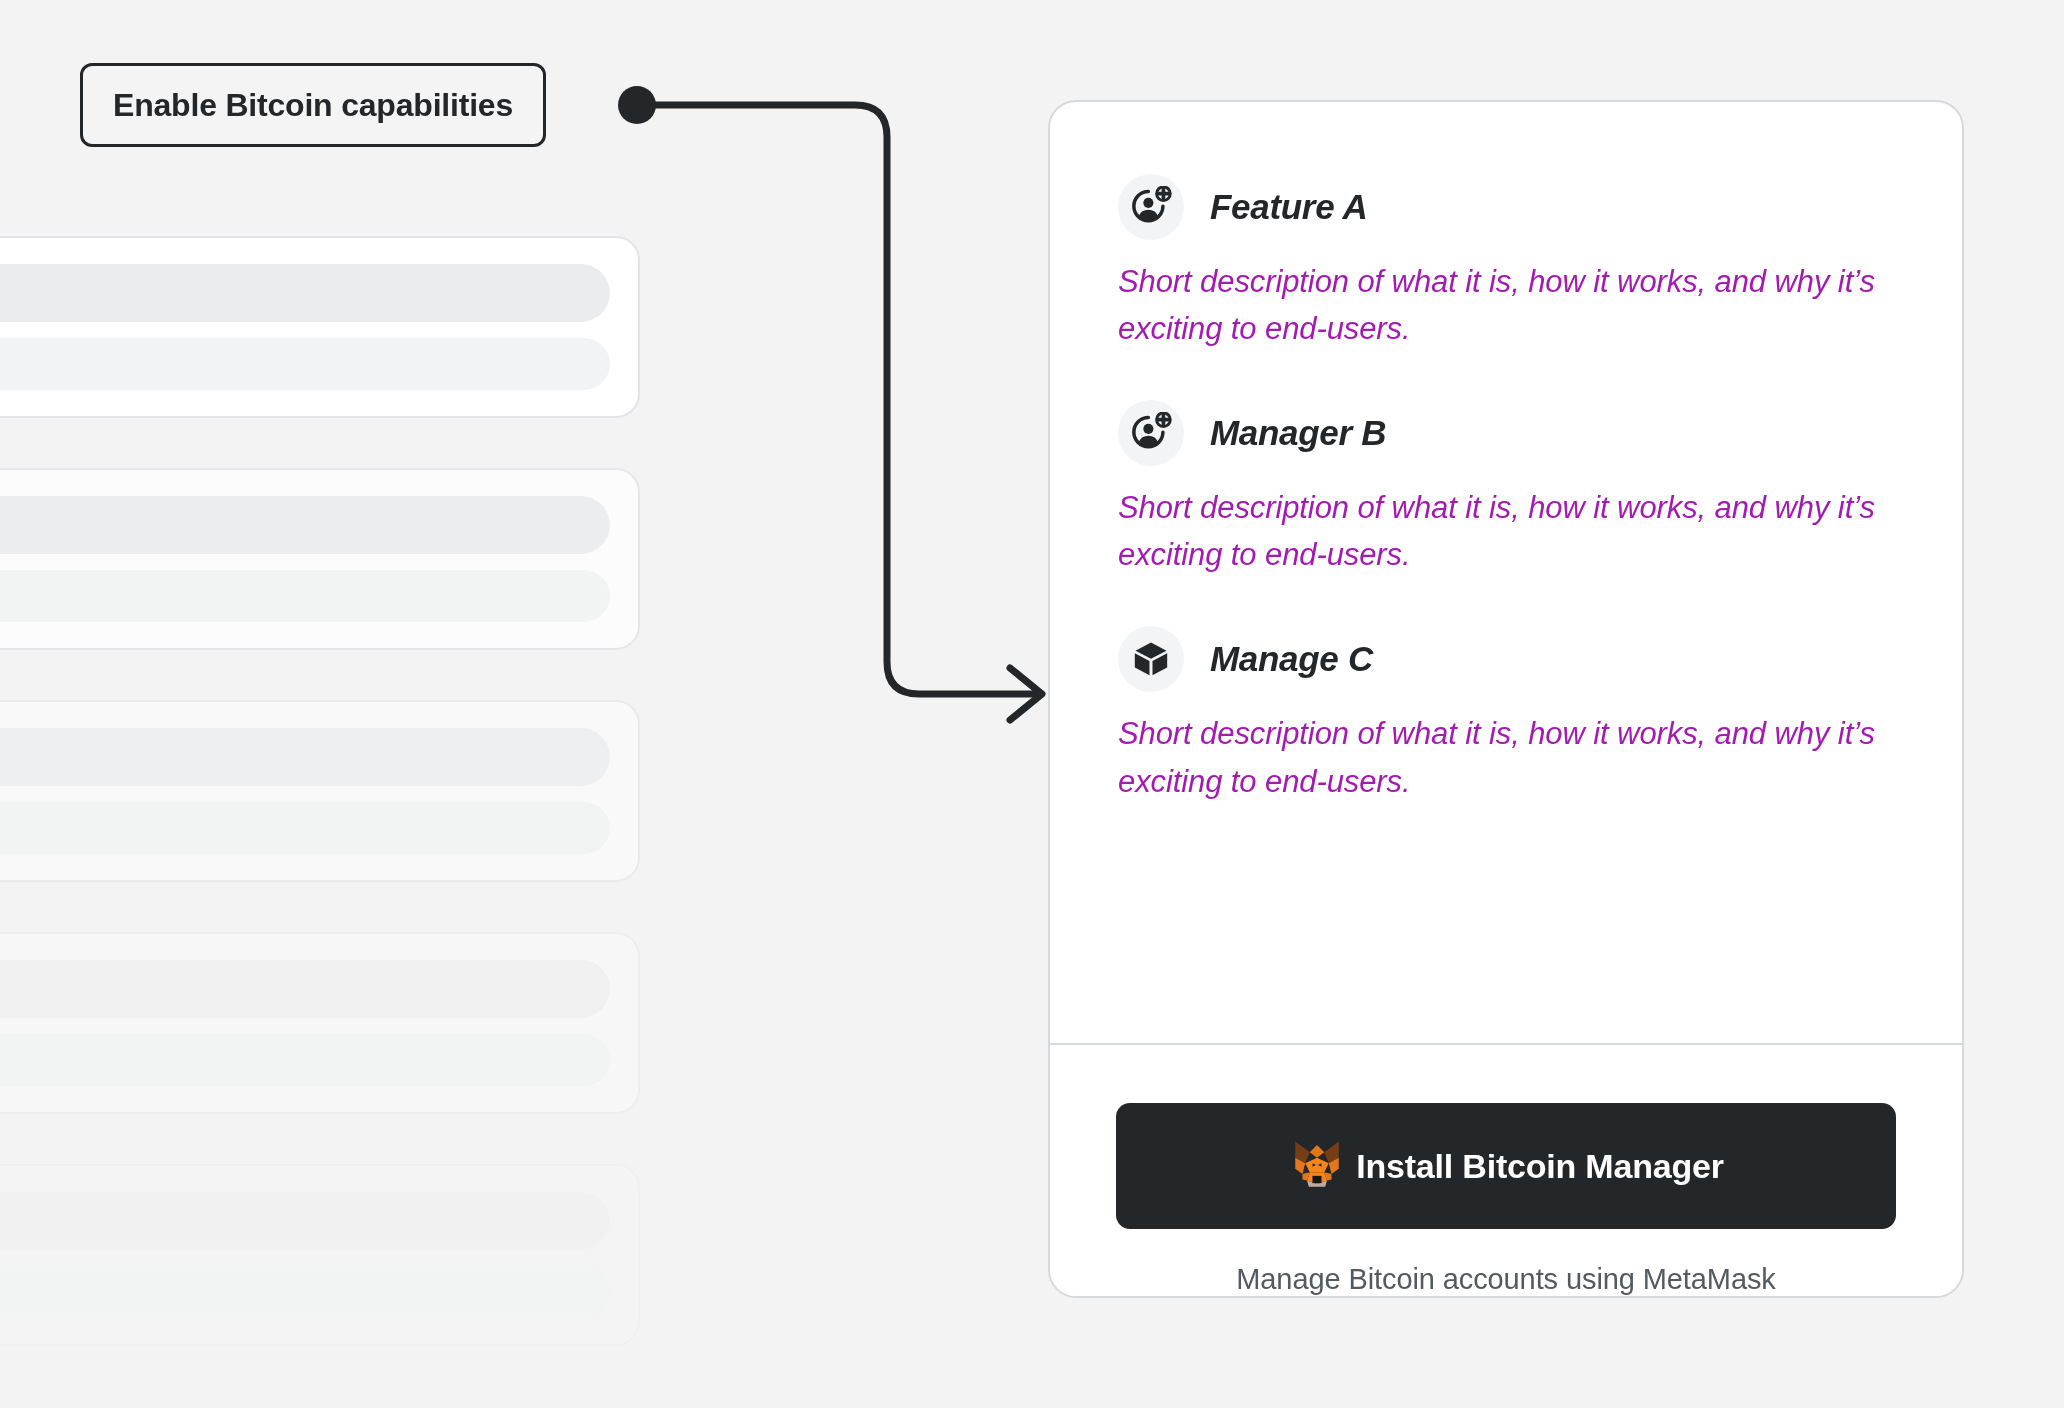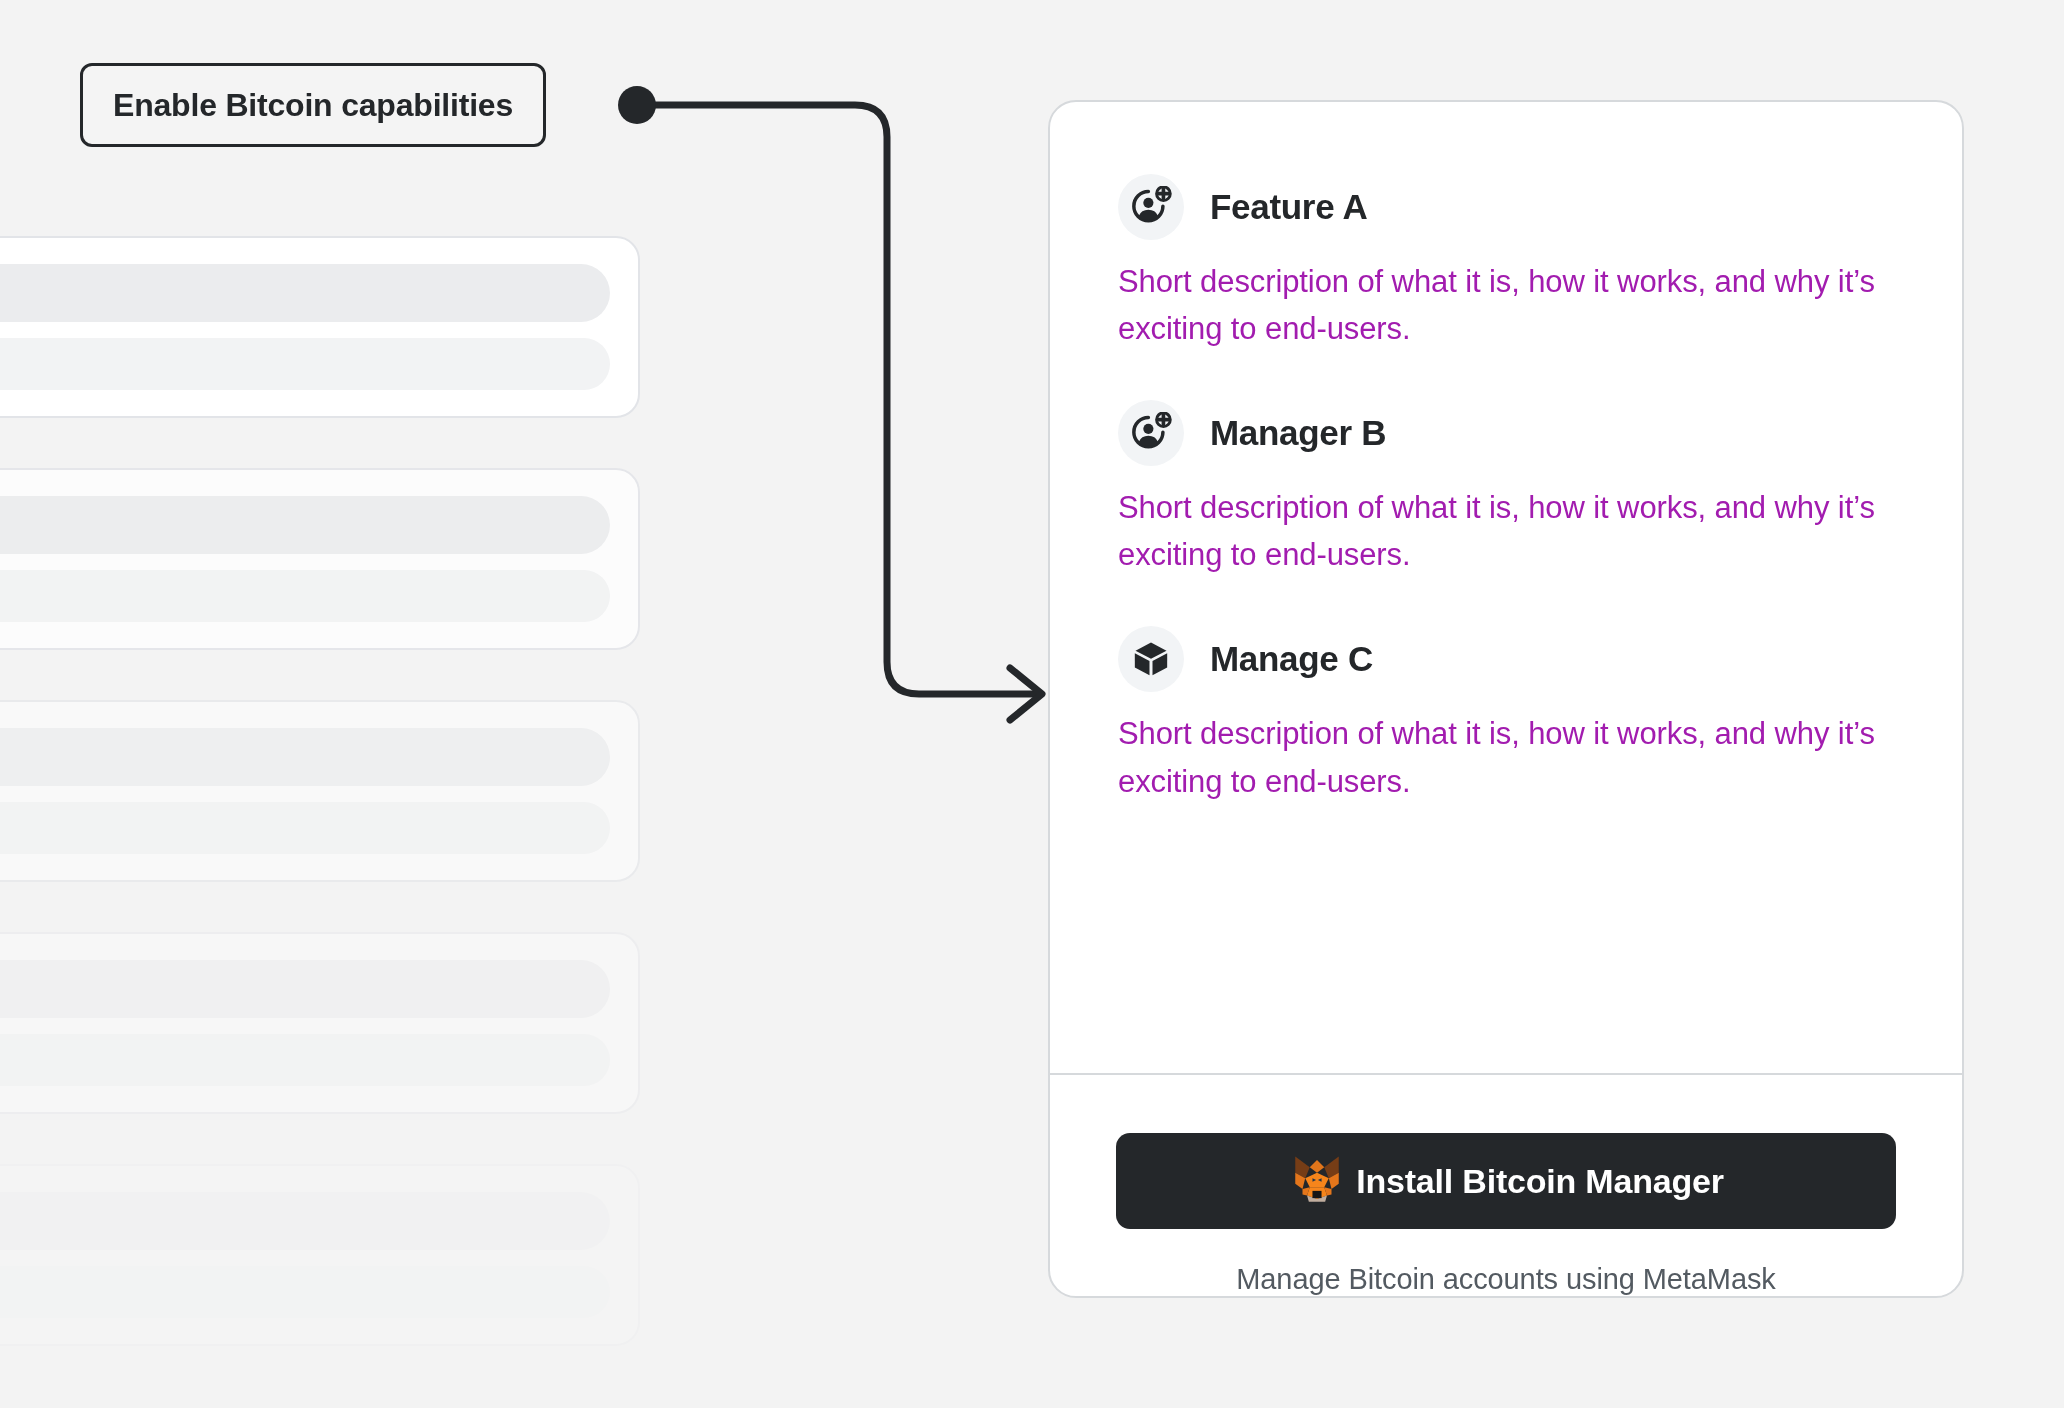--- a/index.html
+++ b/index.html
@@ -103,20 +103,21 @@
     border-radius: 28px;
     z-index: 7;
     display: flex;
     flex-direction: column;
     overflow: hidden;
   }
 
   #feature-list {
     padding: 72px 68px 0 68px;
     flex: 1 1 auto;
+    font-style: italic;
   }
 
   .feature-item { margin-bottom: 48px; }
   .feature-item:last-child { margin-bottom: 0; }
 
   .feature-head {
     display: flex;
     align-items: center;
     gap: 26px;
     margin-bottom: 18px;
@@ -156,21 +157,21 @@
     flex: 0 0 auto;
   }
 
   #card-footer {
     padding: 58px 66px 0 66px;
     flex: 0 0 auto;
   }
 
   #install-button {
     width: 100%;
-    height: 96px;
+    height: 126px;
     background: #24272a;
     border: none;
     border-radius: 14px;
     display: flex;
     align-items: center;
     justify-content: center;
     gap: 10px;
     cursor: pointer;
   }
   #install-button .btn-label {

